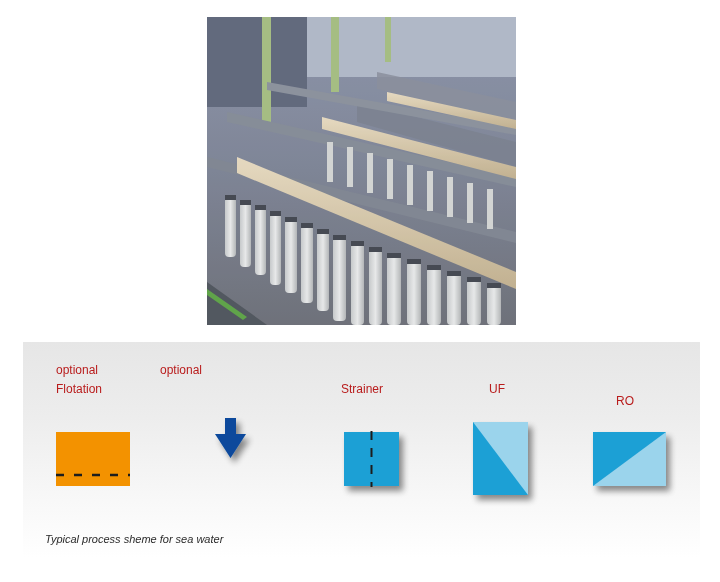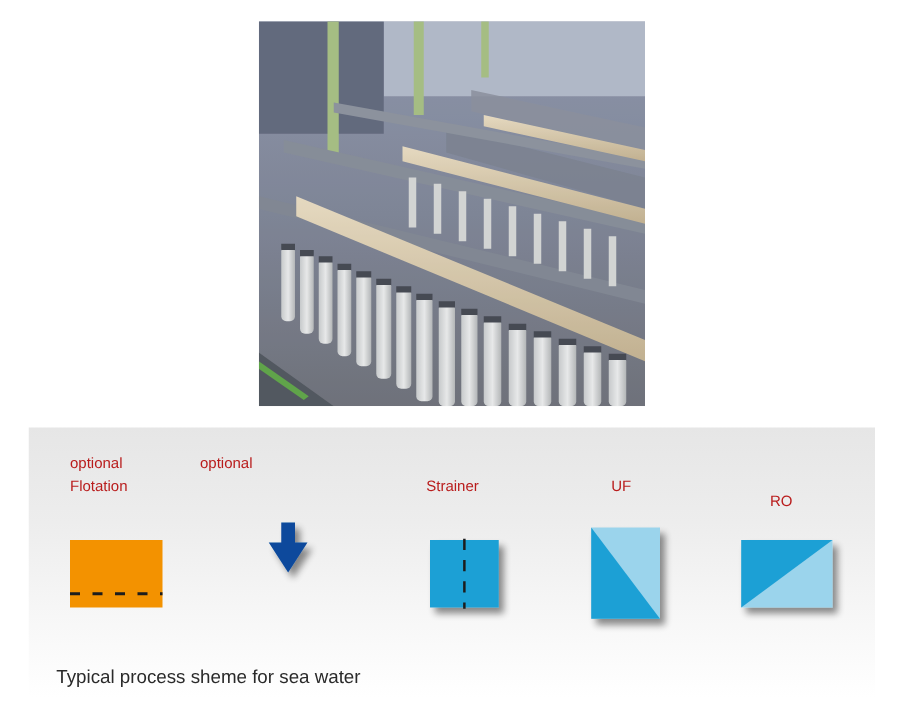--- a/index.html
+++ b/index.html
@@ -43,23 +43,24 @@
 
     .diagram-svg {
       position: absolute;
       left: 0;
       top: 0;
     }
     .caption {
       position: absolute;
       left: 45px;
       top: 533px;
-      font-size: 15px;
+      font-size: 11px;
       color: #2a2a2a;
       white-space: nowrap;
+      font-style: italic;
     }
   </style>
 </head>
 <body>
 
 <div class="photo">
   <svg width="309" height="308" viewBox="0 0 309 308">
     <defs>
       <linearGradient id="bg" x1="0" y1="0" x2="0" y2="1">
         <stop offset="0" stop-color="#8e95a8"></stop>

